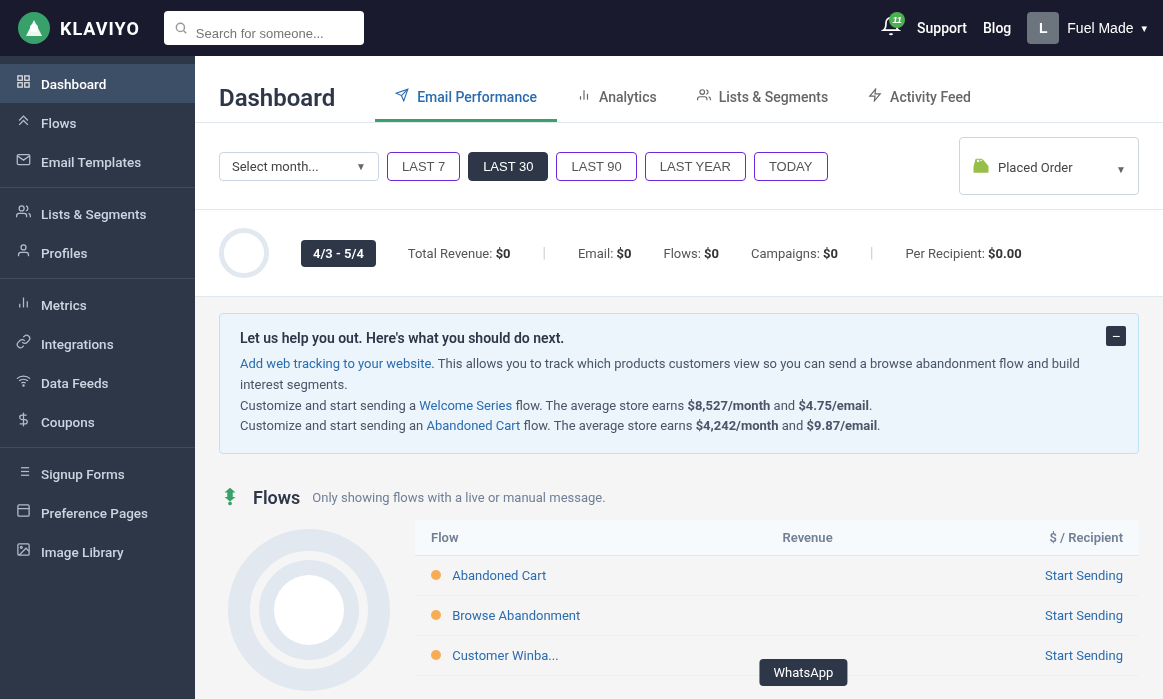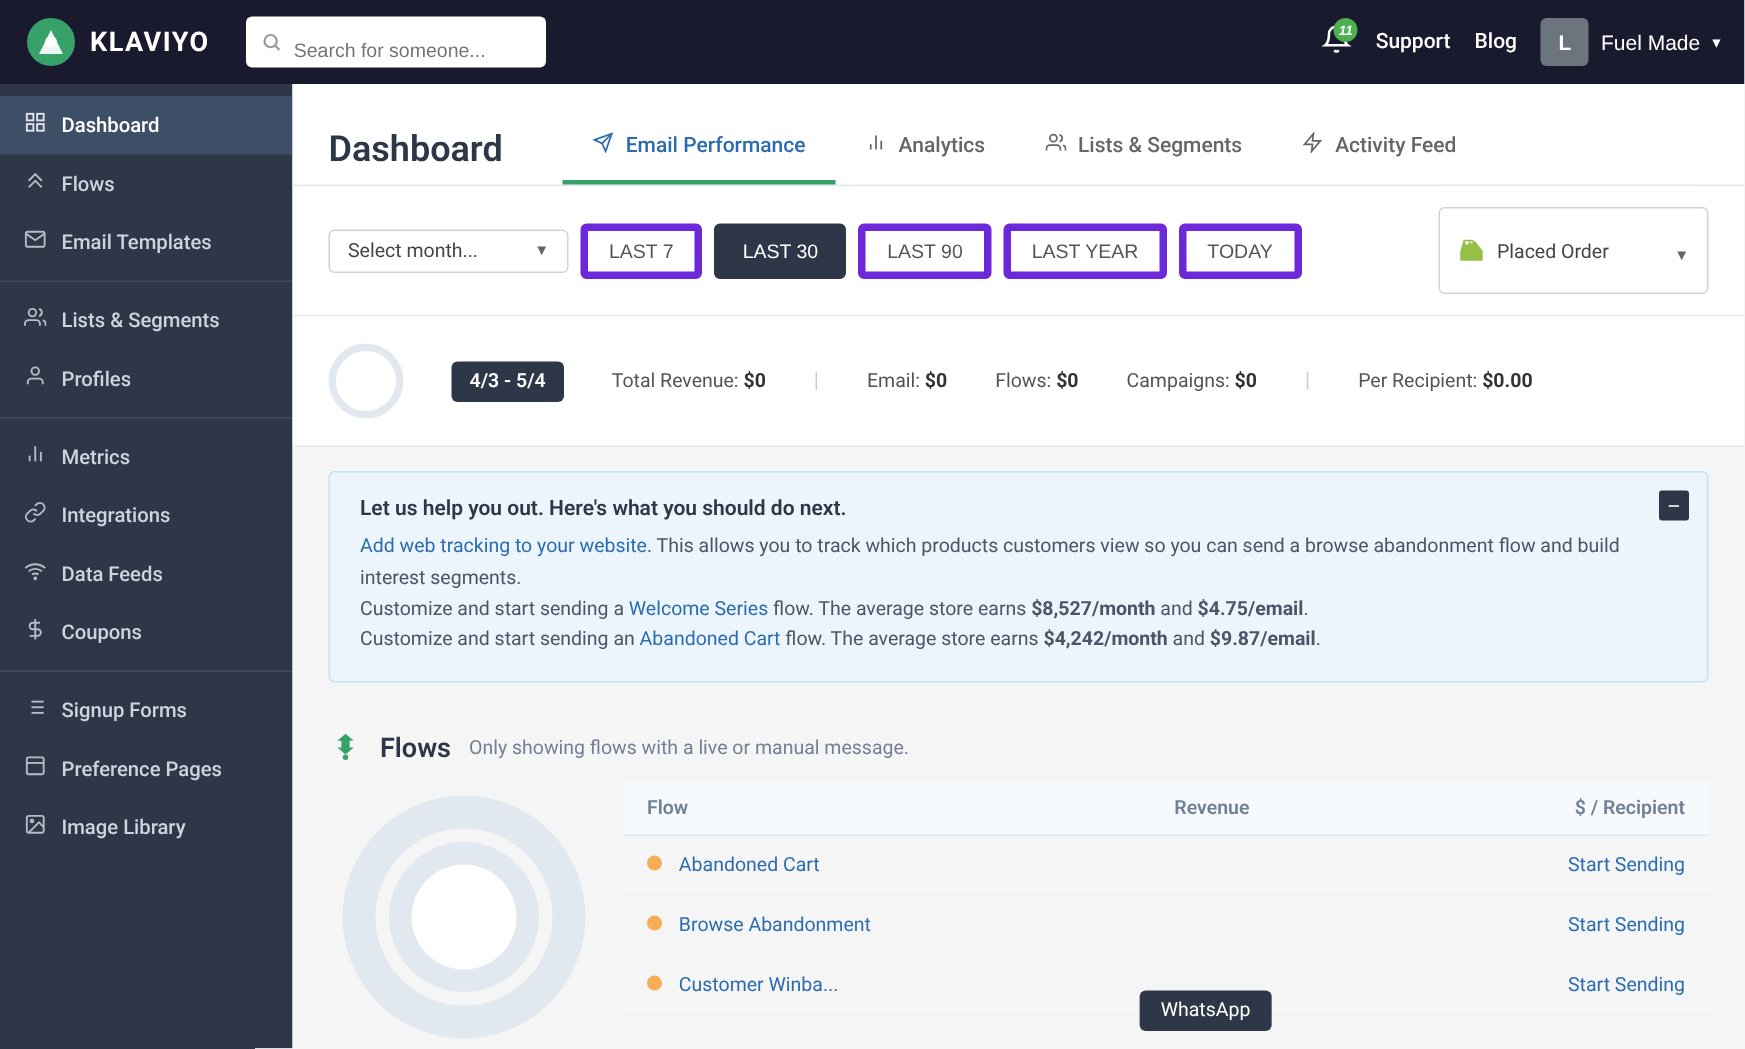--- a/index.html
+++ b/index.html
@@ -77,21 +77,21 @@
       background: white; padding: 14px 24px; border-bottom: 1px solid #e2e8f0;
       display: flex; align-items: center; gap: 8px; flex-shrink: 0;
     }
     .select-month {
       display: flex; align-items: center; border: 1px solid #cbd5e0; border-radius: 4px;
       padding: 6px 12px; background: white; cursor: pointer; gap: 8px; min-width: 160px;
       font-size: 13px; color: #444;
     }
     .select-month .chevron { color: #666; font-size: 10px; margin-left: auto; }
     .time-btn {
-      padding: 6px 14px; border: 5px solid #6d28d9; border-radius: 4px;
+      padding: 6px 14px; border: 1px solid #6d28d9; border-radius: 4px;
       background: white; cursor: pointer; font-size: 13px; color: #555; font-weight: 500;
     }
     .time-btn.active { background: #2d3748; color: white; border-color: #2d3748; }
     .event-select {
       display: flex; align-items: flex-end; border: 1px solid #cbd5e0; border-radius: 4px;
       padding: 19px 12px; background: white; cursor: pointer; gap: 8px; margin-left: auto;
       font-size: 13px; color: #444; min-width: 180px;
     }
     .event-chevron { color: #666; font-size: 10px; margin-left: auto; }
 

